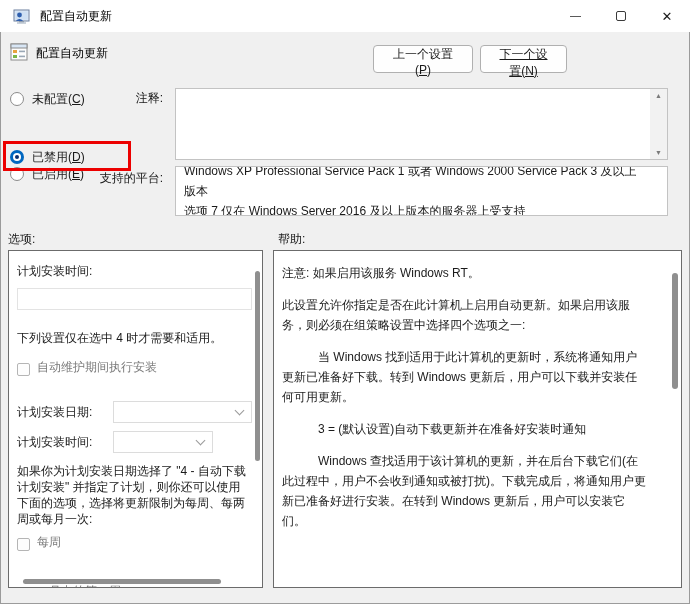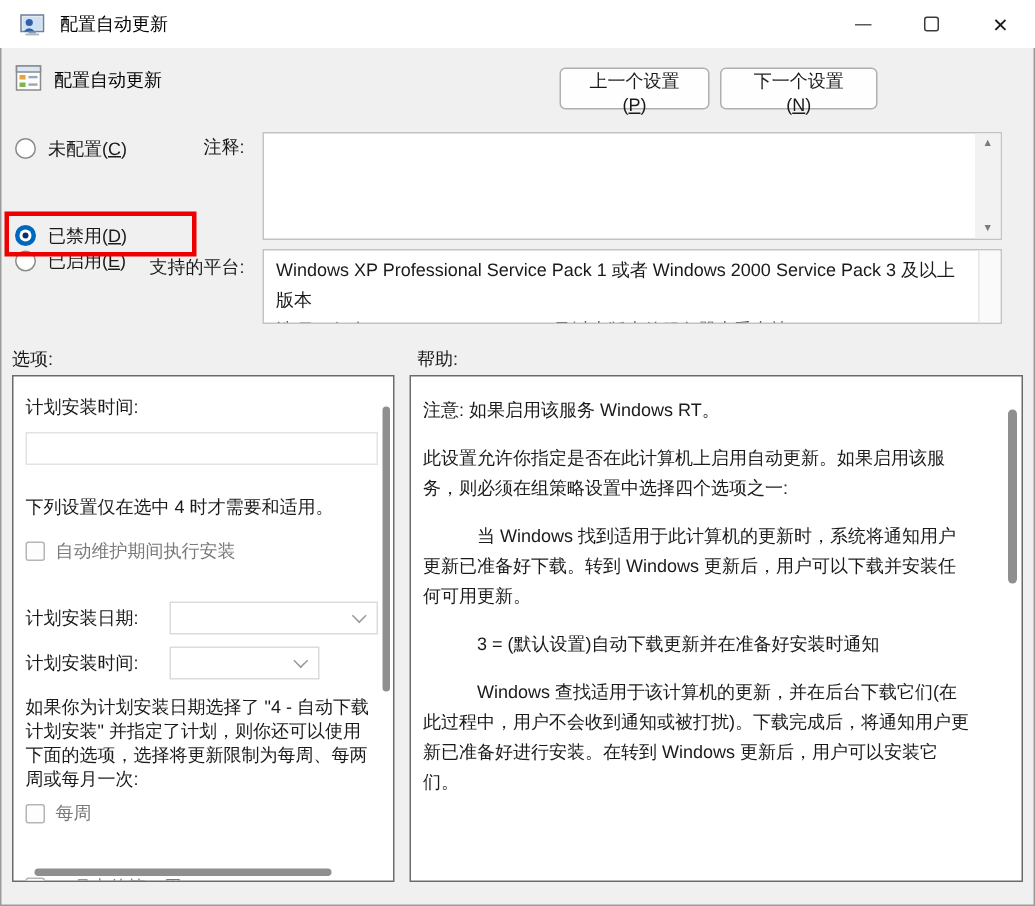--- a/index.html
+++ b/index.html
@@ -18,57 +18,57 @@
   .max-glyph { width:10px; height:10px; border:1px solid #3a3a3a; border-radius:2px; }
   .close-glyph { font-size:13px; color:#1a1a1a; line-height:1; }
 
   
   .header-row { position:absolute; left:0; top:32px; width:690px; height:48px; }
   .setting-icon { position:absolute; left:10px; top:11px; width:18px; height:18px; }
   .setting-title { position:absolute; left:36px; top:13px; font-size:12px; color:#000; }
   .nav-btn { position:absolute; top:13px; height:28px; background:#fefefe; border:1px solid #b0b0b0; border-radius:4px;
              font-family:inherit; font-size:12px; color:#1a1a1a; padding:0 14px; }
   .nav-btn.prev { left:373px; width:100px; }
-  .nav-btn.next { left:480px; width:105px; }
+  .nav-btn.next { left:480px; width:87px;text-decoration:underline; }
 
   
   .radio-row { position:absolute; left:10px; display:flex; align-items:center; gap:8px; height:18px; }
   .radio { width:14px; height:14px; border-radius:50%; border:1px solid #8b8b8b; background:#fff; flex:none; position:relative; }
   .radio.sel { border:none; background:#0067c0; }
   .radio.sel::before { content:""; position:absolute; left:3px; top:3px; width:8px; height:8px; border-radius:50%; background:#fff; }
   .radio.sel::after { content:""; position:absolute; left:5px; top:5px; width:4px; height:4px; border-radius:50%; background:#0b2e6e; }
   .annotation-box { position:absolute; left:3px; top:141px; width:128px; height:30px; border:3px solid #ec0000; pointer-events:none; }
 
   
   .field-label { position:absolute; left:60px; width:103px; text-align:right; color:#1a1a1a; }
   .comment-box { position:absolute; left:175px; top:88px; width:493px; height:72px; background:#fff; border:1px solid #c3c3c3; display:flex; }
   .comment-text { flex:1; }
   .vscroll-classic { width:17px; background:#f2f2f2; display:flex; flex-direction:column; justify-content:space-between; align-items:center; padding:3px 0; }
   .vscroll-classic span { font-size:7px; color:#7b7b7b; line-height:1; }
-  .supported-box { position:absolute; left:175px; top:166px; width:493px; height:50px; background:#fff; border:1px solid #c3c3c3; display:flex; overflow:hidden; }
+  .supported-box { position:absolute; left:175px; top:166px; width:493px; height:50px; background:#fff; border:1px solid #c3c3c3; display:flex; overflow:hidden;align-items:center; }
   .supported-text { flex:1; padding:3px 8px; line-height:20px; overflow:hidden; }
   .supported-scroll { width:15px; border-left:1px solid #e6e6e6; background:#fafafa; }
 
   
   .panel-label { position:absolute; top:231px; }
   .panel-label.options { left:8px; }
   .panel-label.help { left:278px; }
   .panel { position:absolute; top:250px; height:338px; background:#fff; border:1px solid #6b6b6b; overflow:hidden; }
   .panel.options { left:8px; width:255px; }
   .panel.help { left:273px; width:409px; }
   .panel-inner { position:relative; width:100%; height:100%; overflow:hidden; }
 
   
   .op-content { padding:12px 10px 0 8px; }
   .op-heading { margin-bottom:8px; }
   .combo { height:22px; border:1px solid #dcdcdc; background:#fff; display:flex; align-items:center; justify-content:flex-end; padding-right:8px; }
   .combo.empty { border-color:#e3e3e3; }
   .chev { width:7px; height:7px; border-right:1.4px solid #9a9a9a; border-bottom:1.4px solid #9a9a9a; transform:rotate(45deg); margin-top:-4px; }
   .op-note { margin-top:20px; }
-  .check-row { display:flex; align-items:center; gap:7px; color:#7a7a7a; }
+  .check-row { display:flex; align-items:flex-end; gap:7px; color:#7a7a7a; }
   .cb { width:13px; height:13px; border:1px solid #b5b5b5; border-radius:2px; background:#fdfdfd; flex:none; }
   .check-row.maint { margin-top:12px; }
   .select-row { display:flex; align-items:center; margin-top:25px; }
   .select-row .lbl { width:96px; flex:none; }
   .select-row.day .combo { flex:1; }
   .select-row.time { margin-top:8px; }
   .select-row.time .combo { width:100px; }
   .op-para { margin-top:10px; line-height:16px; }
   .check-row.weekly { margin-top:7px; }
   .check-row.first-week, .check-row.second-week { margin-top:32px; }

